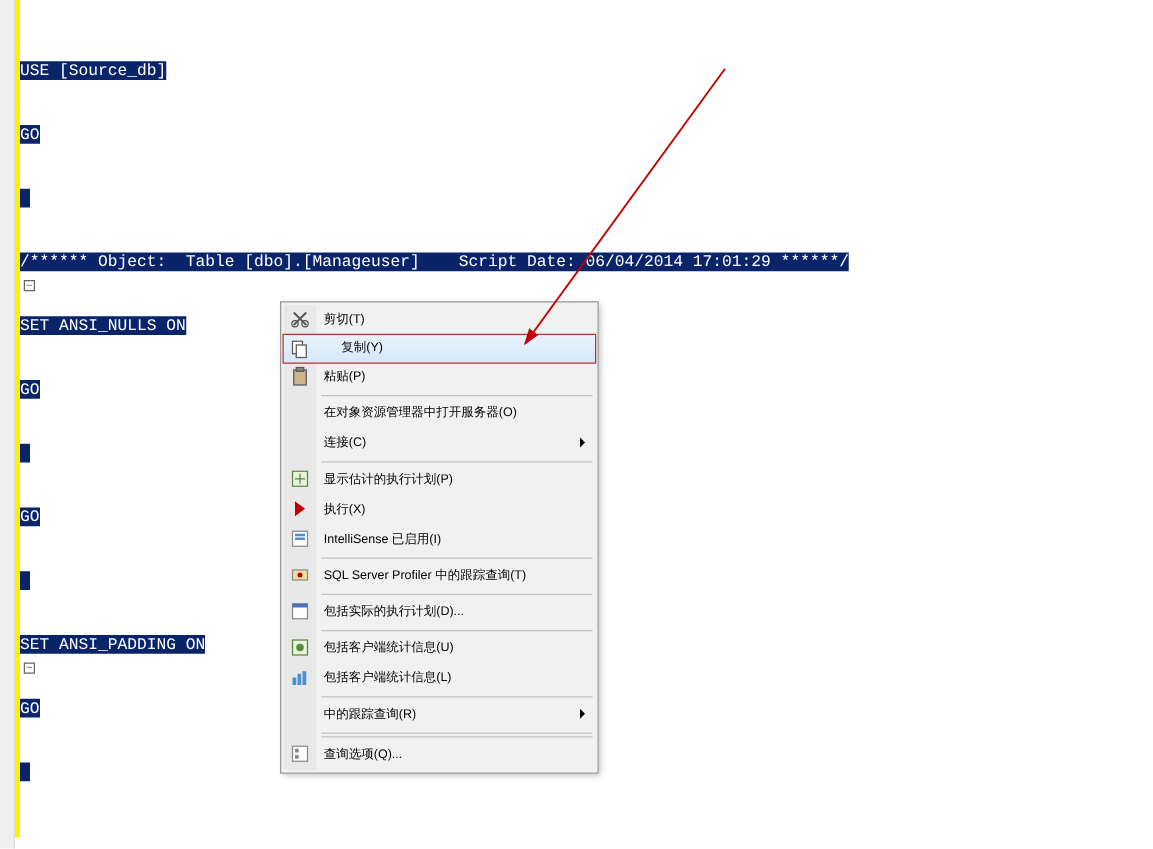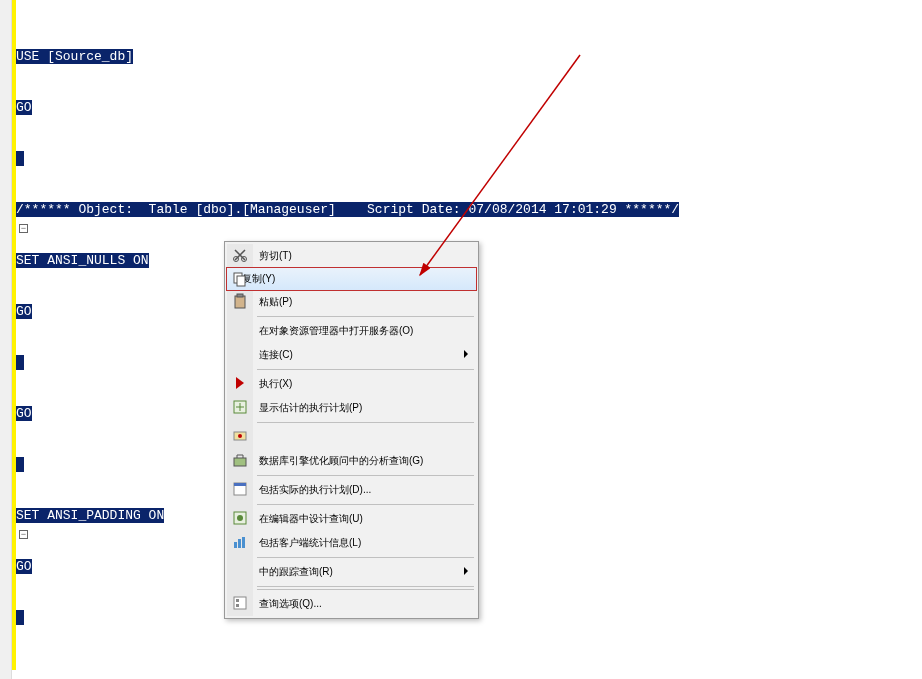--- a/index.html
+++ b/index.html
@@ -84,21 +84,21 @@
 }
 .menu-item.sep {
   height: 0;
   border-top: 1px solid #c0c0c0;
   margin: 2px 2px 2px 30px;
   padding: 0;
 }
 .menu-item.boxed {
   border: 1px solid #c03030;
   margin: -1px;
-  padding-left: 15px;
+  padding-left: 46px;
   line-height: 22px;
   background: linear-gradient(#e9f2fb, #d5e8fb);
 }
 .menu-icon {
   position: absolute;
   left: 5px;
   top: 3px;
   width: 16px;
   height: 16px;
   display: flex;
@@ -125,21 +125,21 @@
 </head>
 <body>
 
 <div class="gutter"></div>
 <div class="yellow-bar"></div>
 
 <div class="editor-area">
   <span class="code-line"><span class="sel">USE [Source_db]</span></span>
   <span class="code-line"><span class="sel">GO</span></span>
   <span class="code-line"><span class="sel"> </span></span>
-  <span class="code-line"><span class="sel">/****** Object:  Table [dbo].[Manageuser]    Script Date: 07/08/2014 17:01:29 ******/</span></span>
+  <span class="code-line"><span class="sel">/****** Object:  Table [dbo].[Manageuser]    Script Date: 06/04/2014 17:01:29 ******/</span></span>
   <span class="code-line"><span class="sel">SET ANSI_NULLS ON</span></span>
   <span class="code-line"><span class="sel">GO</span></span>
   <span class="code-line"><span class="sel"> </span></span>
   <span class="code-line"><span class="sel">GO</span></span>
   <span class="code-line"><span class="sel"> </span></span>
   <span class="code-line"><span class="sel">SET ANSI_PADDING ON</span></span>
   <span class="code-line"><span class="sel">GO</span></span>
   <span class="code-line"><span class="sel"> </span></span>
   
   
@@ -194,56 +194,57 @@
             <rect x="3" y="3" width="10" height="12" fill="#d2b48c" stroke="#555"></rect>
             <rect x="5" y="1" width="6" height="3" fill="#888" stroke="#555"></rect>
           </svg>
         </span><span>粘贴(P)</span></div>
       <div class="menu-item sep"></div>
       <div class="menu-item"><span>在对象资源管理器中打开服务器(O)</span></div>
       <div class="menu-item"><span>连接(C)</span><span class="menu-submenu-arrow"></span></div>
       <div class="menu-item sep"></div>
       <div class="menu-item"><span class="menu-icon">
           <svg width="16" height="16">
-            <path d="M4 2v12l8-6z" fill="#c00000"></path>
-          </svg>
-        </span><span>执行(X)</span></div>
-      <div class="menu-item"><span class="menu-icon">
-          <svg width="16" height="16">
             <rect x="2" y="2" width="12" height="12" fill="#e8f0e0" stroke="#5a8a3a"></rect>
             <path d="M4 8h8M8 4v8" stroke="#5a8a3a"></path>
           </svg>
         </span><span>显示估计的执行计划(P)</span></div>
+      <div class="menu-item"><span class="menu-icon">
+          <svg width="16" height="16">
+            <path d="M4 2v12l8-6z" fill="#c00000"></path>
+          </svg>
+        </span><span>执行(X)</span></div>
+      <div class="menu-item"><span class="menu-icon">
+          <svg width="16" height="16">
+            <rect x="2" y="2" width="12" height="12" fill="#fff" stroke="#888"></rect>
+            <rect x="4" y="4" width="8" height="2" fill="#4a90d0"></rect>
+            <rect x="4" y="7" width="8" height="2" fill="#4a90d0"></rect>
+          </svg>
+        </span><span>IntelliSense 已启用(I)</span></div>
       <div class="menu-item sep"></div>
       <div class="menu-item"><span class="menu-icon">
           <svg width="16" height="16">
             <rect x="2" y="4" width="12" height="8" fill="#f0e0a0" stroke="#888"></rect>
             <circle cx="8" cy="8" r="2" fill="#c00000"></circle>
           </svg>
-        </span></div>
-      <div class="menu-item"><span class="menu-icon">
-          <svg width="16" height="16">
-            <rect x="2" y="6" width="12" height="8" fill="#a0c080" stroke="#555"></rect>
-            <path d="M5 6v-3h6v3" fill="none" stroke="#555"></path>
-          </svg>
-        </span><span>数据库引擎优化顾问中的分析查询(G)</span></div>
+        </span><span>SQL Server Profiler 中的跟踪查询(T)</span></div>
       <div class="menu-item sep"></div>
       <div class="menu-item"><span class="menu-icon">
           <svg width="16" height="16">
             <rect x="2" y="2" width="12" height="12" fill="#fff" stroke="#888"></rect>
             <rect x="2" y="2" width="12" height="3" fill="#4a70c0"></rect>
           </svg>
         </span><span>包括实际的执行计划(D)...</span></div>
       <div class="menu-item sep"></div>
       <div class="menu-item"><span class="menu-icon">
           <svg width="16" height="16">
             <rect x="2" y="2" width="12" height="12" fill="#e8f0e0" stroke="#5a8a3a"></rect>
             <circle cx="8" cy="8" r="3" fill="#5a8a3a"></circle>
           </svg>
-        </span><span>在编辑器中设计查询(U)</span></div>
+        </span><span>包括客户端统计信息(U)</span></div>
       <div class="menu-item"><span class="menu-icon">
           <svg width="16" height="16">
             <rect x="2" y="8" width="3" height="6" fill="#4a90d0"></rect>
             <rect x="6" y="5" width="3" height="9" fill="#4a90d0"></rect>
             <rect x="10" y="3" width="3" height="11" fill="#4a90d0"></rect>
           </svg>
         </span><span>包括客户端统计信息(L)</span></div>
       <div class="menu-item sep"></div>
       <div class="menu-item"><span>中的跟踪查询(R)</span><span class="menu-submenu-arrow"></span></div>
       <div class="menu-item sep"></div>

